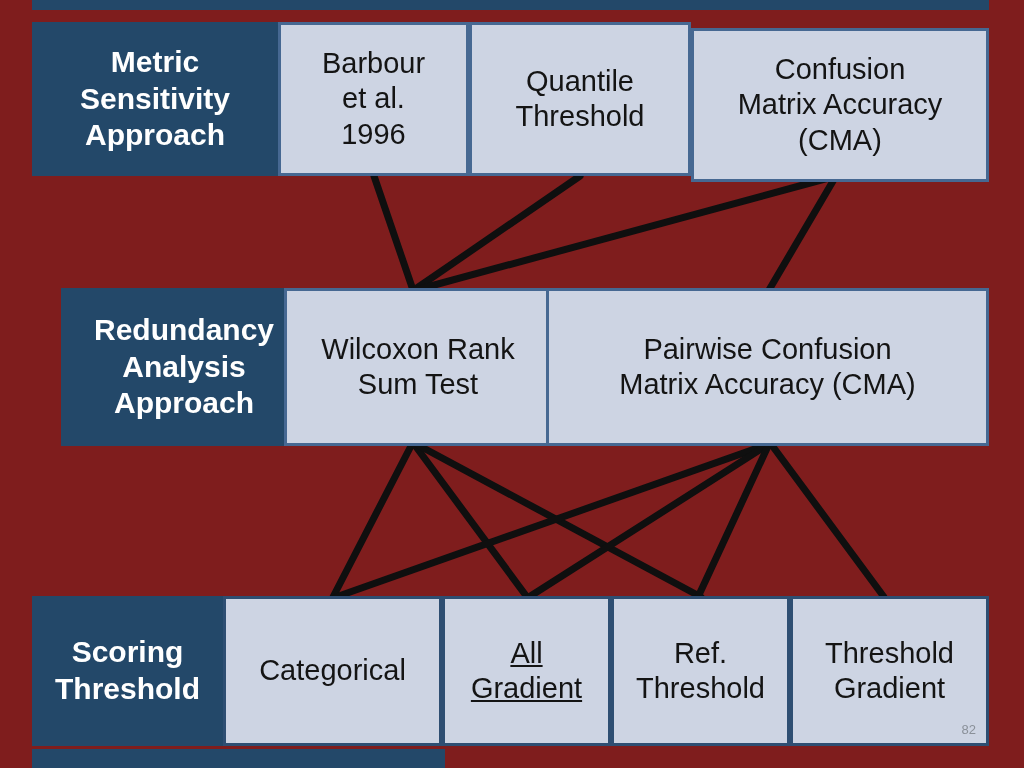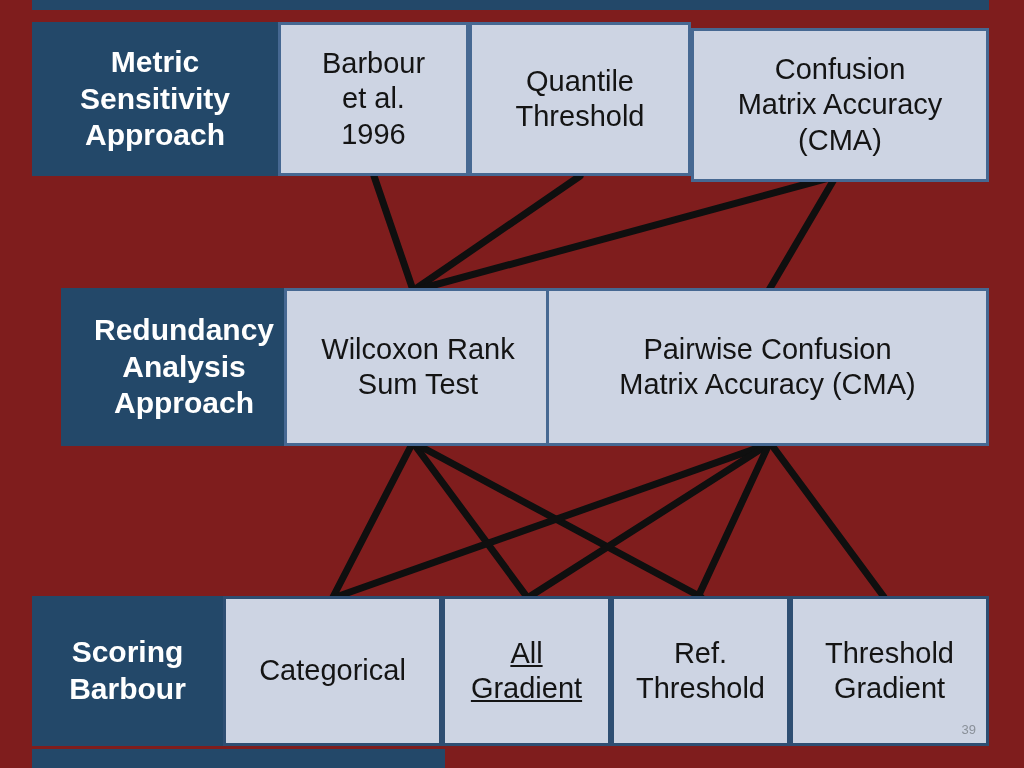--- a/index.html
+++ b/index.html
@@ -63,26 +63,26 @@
 
   <div class="box dark" style="left:32px;  top:288px; width:246px; height:158px;margin-left:29px;">Redundancy
 Analysis
 Approach</div>
   <div class="box light" style="left:284px; top:288px; width:268px; height:158px;">Wilcoxon Rank
 Sum Test</div>
   <div class="box light" style="left:546px; top:288px; width:443px; height:158px;">Pairwise Confusion
 Matrix Accuracy (CMA)</div>
 
   <div class="box dark" style="left:32px;  top:596px; width:191px; height:150px;">Scoring
-Barbour</div>
+Threshold</div>
   <div class="box light b3" style="left:223px; top:596px; width:219px; height:150px;text-align:right;">Categorical</div>
   <div class="box light b3" style="left:442px; top:596px; width:169px; height:150px;text-decoration:underline;">All
 Gradient</div>
   <div class="box light b3" style="left:611px; top:596px; width:179px; height:150px;">Ref.
 Threshold</div>
   <div class="box light b3" style="left:790px; top:596px; width:199px; height:150px;">Threshold
 Gradient</div>
 
   <div class="strip bottom"></div>
 
-  <div class="page-number">39</div>
+  <div class="page-number">82</div>
 
 </div>
 
 </body></html>

